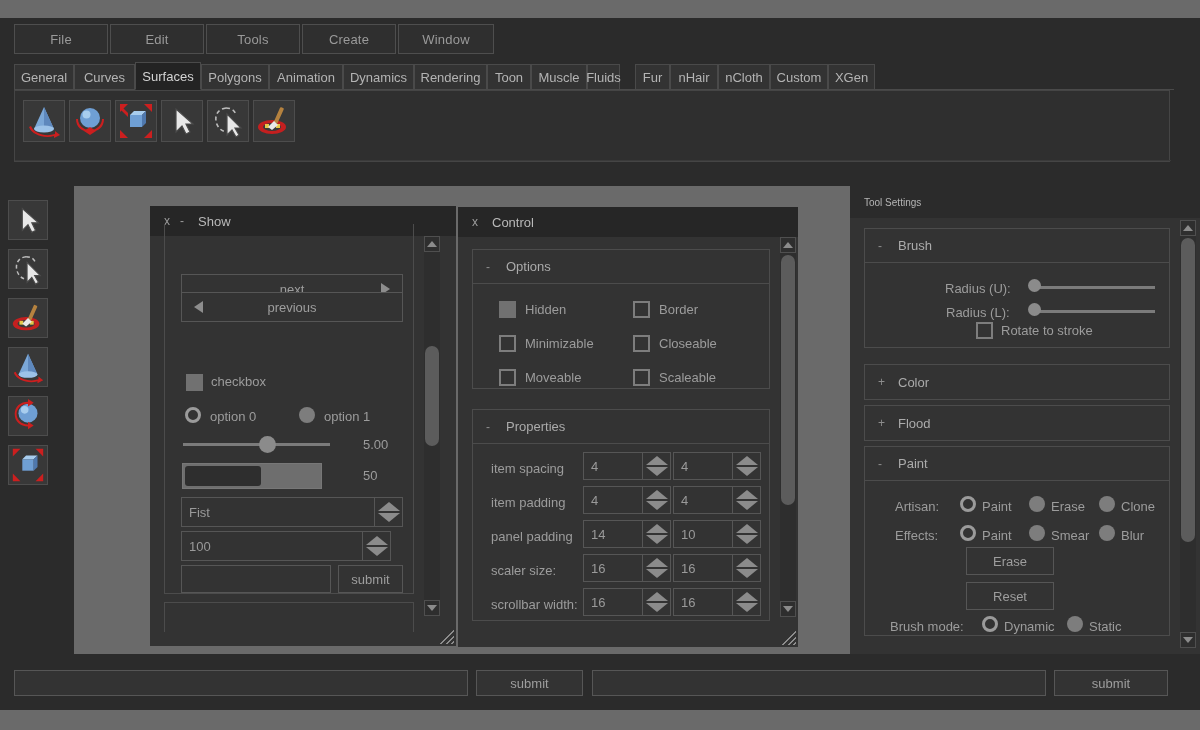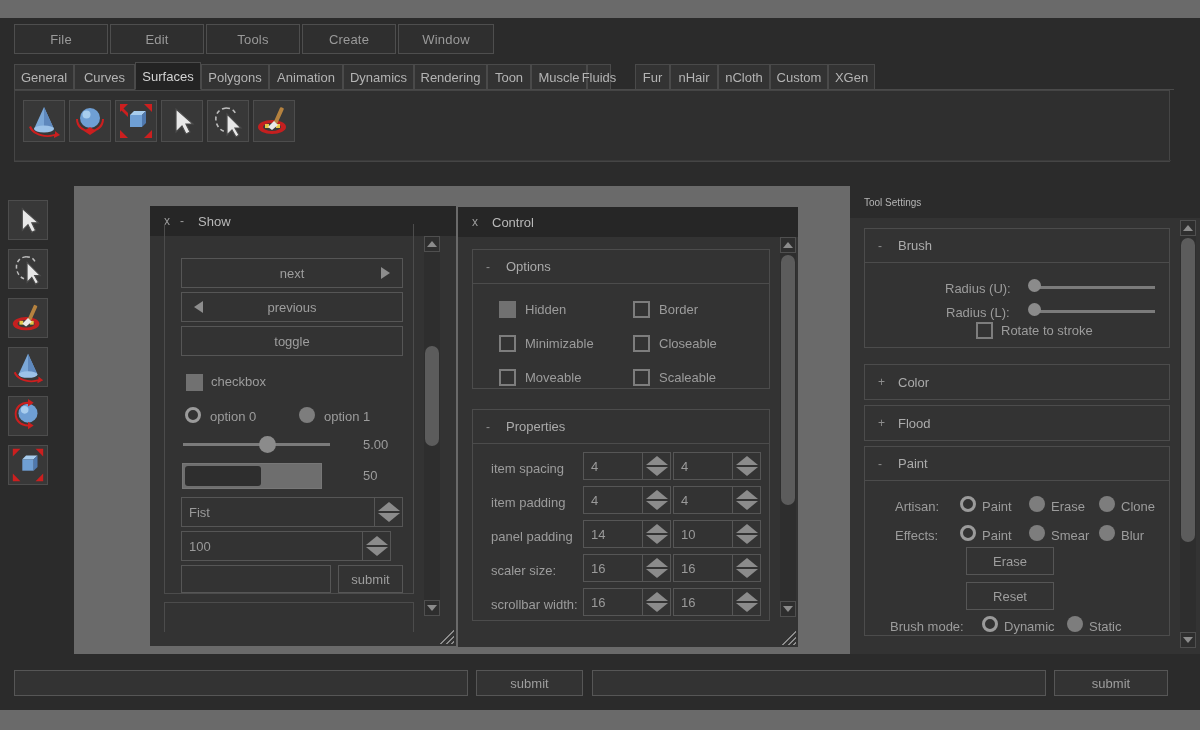--- a/index.html
+++ b/index.html
@@ -288,21 +288,21 @@
     <div class="tabstrip-line"></div>
     <div class="tab" style="left:0px;width:60px">General</div>
     <div class="tab" style="left:60px;width:61px">Curves</div>
     <div class="tab active" style="left:121px;width:66px">Surfaces</div>
     <div class="tab" style="left:187px;width:68px">Polygons</div>
     <div class="tab" style="left:255px;width:74px">Animation</div>
     <div class="tab" style="left:329px;width:71px">Dynamics</div>
     <div class="tab" style="left:400px;width:73px">Rendering</div>
     <div class="tab" style="left:473px;width:44px">Toon</div>
     <div class="tab" style="left:517px;width:56px">Muscle</div>
-    <div class="tab" style="left:573px;width:24px">Fluids</div>
+    <div class="tab" style="left:573px;width:33px">Fluids</div>
     <div class="tab" style="left:621px;width:35px">Fur</div>
     <div class="tab" style="left:656px;width:48px">nHair</div>
     <div class="tab" style="left:704px;width:52px">nCloth</div>
     <div class="tab" style="left:756px;width:58px">Custom</div>
     <div class="tab" style="left:814px;width:47px">XGen</div>
   </div>
 
   <div class="shelf">
     <div class="shelfbtn" style="left:8px">
       <svg width="40" height="40" viewBox="0 0 40 40">
@@ -416,33 +416,30 @@
       <span class="dlg-x">x</span>
       <span class="dlg-min">-</span>
       <span class="dlg-name">Show</span>
     </div>
 
     <div class="dlg-body">
 
       <div class="wframe" style="left:14px;top:-12px;width:250px;height:370px;border-top:none"></div>
 
 
-      <div class="wbtn" style="left:31px;top:22px;width:222px;height:30px">
+      <div class="wbtn" style="left:31px;top:38px;width:222px;height:30px">
         <span>next</span>
         <span class="arrow-r"></span>
       </div>
 
       <div class="wbtn" style="left:31px;top:56px;width:222px;height:30px">
         <span class="arrow-l"></span>
         <span>previous</span>
       </div>
 
-      <div class="wbtn" style="left:31px;top:90px;width:222px;height:30px">
-        <span>toggle</span>
-      </div>
 
       <div class="chk on" style="left:36px;top:138px"></div>
       <span class="chklabel" style="left:61px;top:138px">checkbox</span>
 
       <div class="radio on" style="left:35px;top:171px"></div>
       <span class="rlabel" style="left:60px;top:173px">option 0</span>
       <div class="radio" style="left:149px;top:171px"></div>
       <span class="rlabel" style="left:174px;top:173px">option 1</span>
 
       <div class="slider-track" style="left:33px;top:207px;width:147px"></div>

